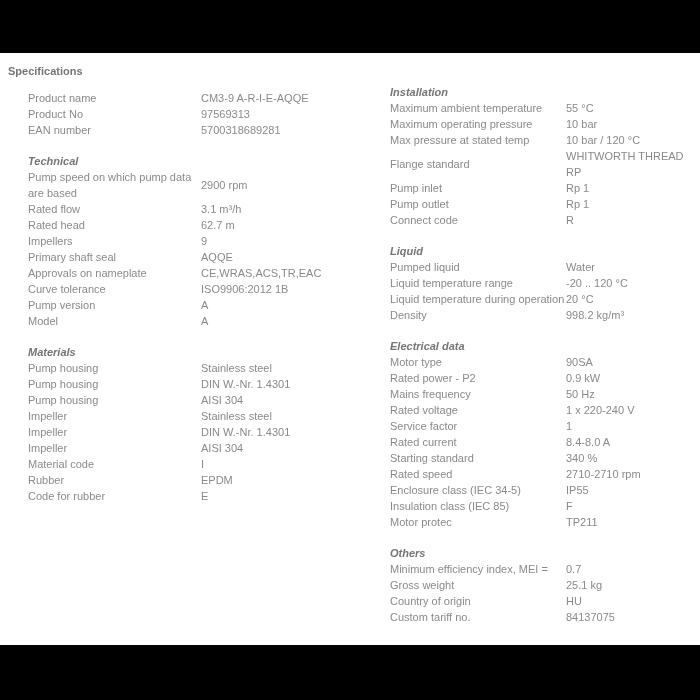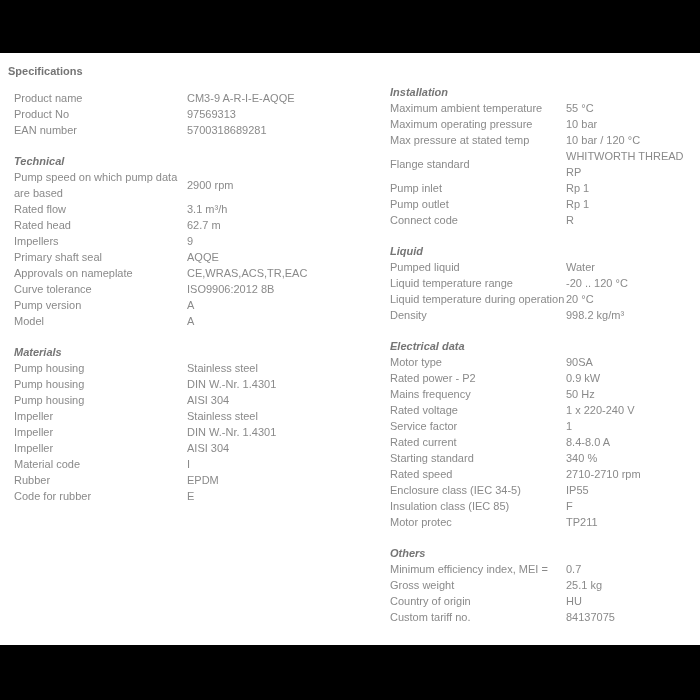--- a/index.html
+++ b/index.html
@@ -40,21 +40,21 @@
     left: 8px; top: 10px;
     margin: 0;
     font-size: 11px;
     line-height: 16px;
     font-weight: bold;
     color: #757575;
   }
   .col {
     position: absolute;
   }
-  .col.left  { left: 14px;  top: 37px; width: 344px; }
+  .col.left  { left: 28px;  top: 37px; width: 344px; }
   .col.right { left: 390px; top: 31px; width: 308px; }
   .section { margin: 0; }
   .section + .section { margin-top: 15px; }
   .sec-heading {
     font-size: 11px;
     line-height: 16px;
     font-weight: bold;
     color: #757575;
     font-style: italic;
   }
@@ -115,21 +115,21 @@
           <div class="row">
             <div class="label">Primary shaft seal</div>
             <div class="value">AQQE</div>
           </div>
           <div class="row">
             <div class="label">Approvals on nameplate</div>
             <div class="value">CE,WRAS,ACS,TR,EAC</div>
           </div>
           <div class="row">
             <div class="label">Curve tolerance</div>
-            <div class="value">ISO9906:2012 8B</div>
+            <div class="value">ISO9906:2012 1B</div>
           </div>
           <div class="row">
             <div class="label">Pump version</div>
             <div class="value">A</div>
           </div>
           <div class="row">
             <div class="label">Model</div>
             <div class="value">A</div>
           </div>
         </div>

